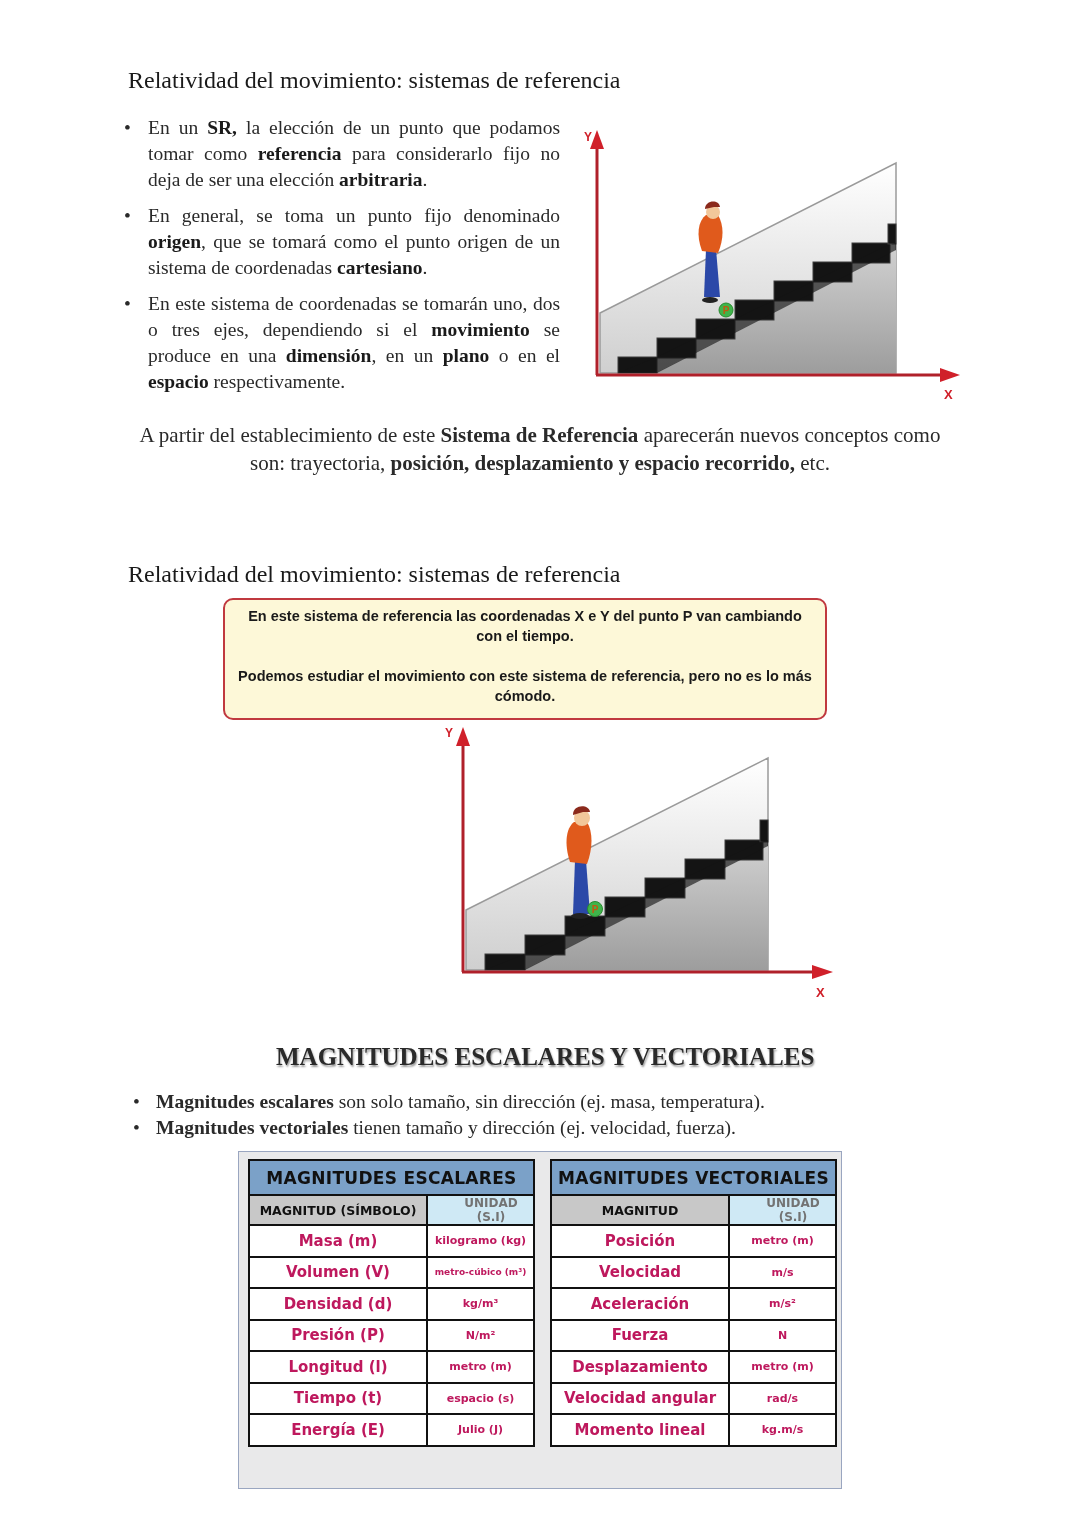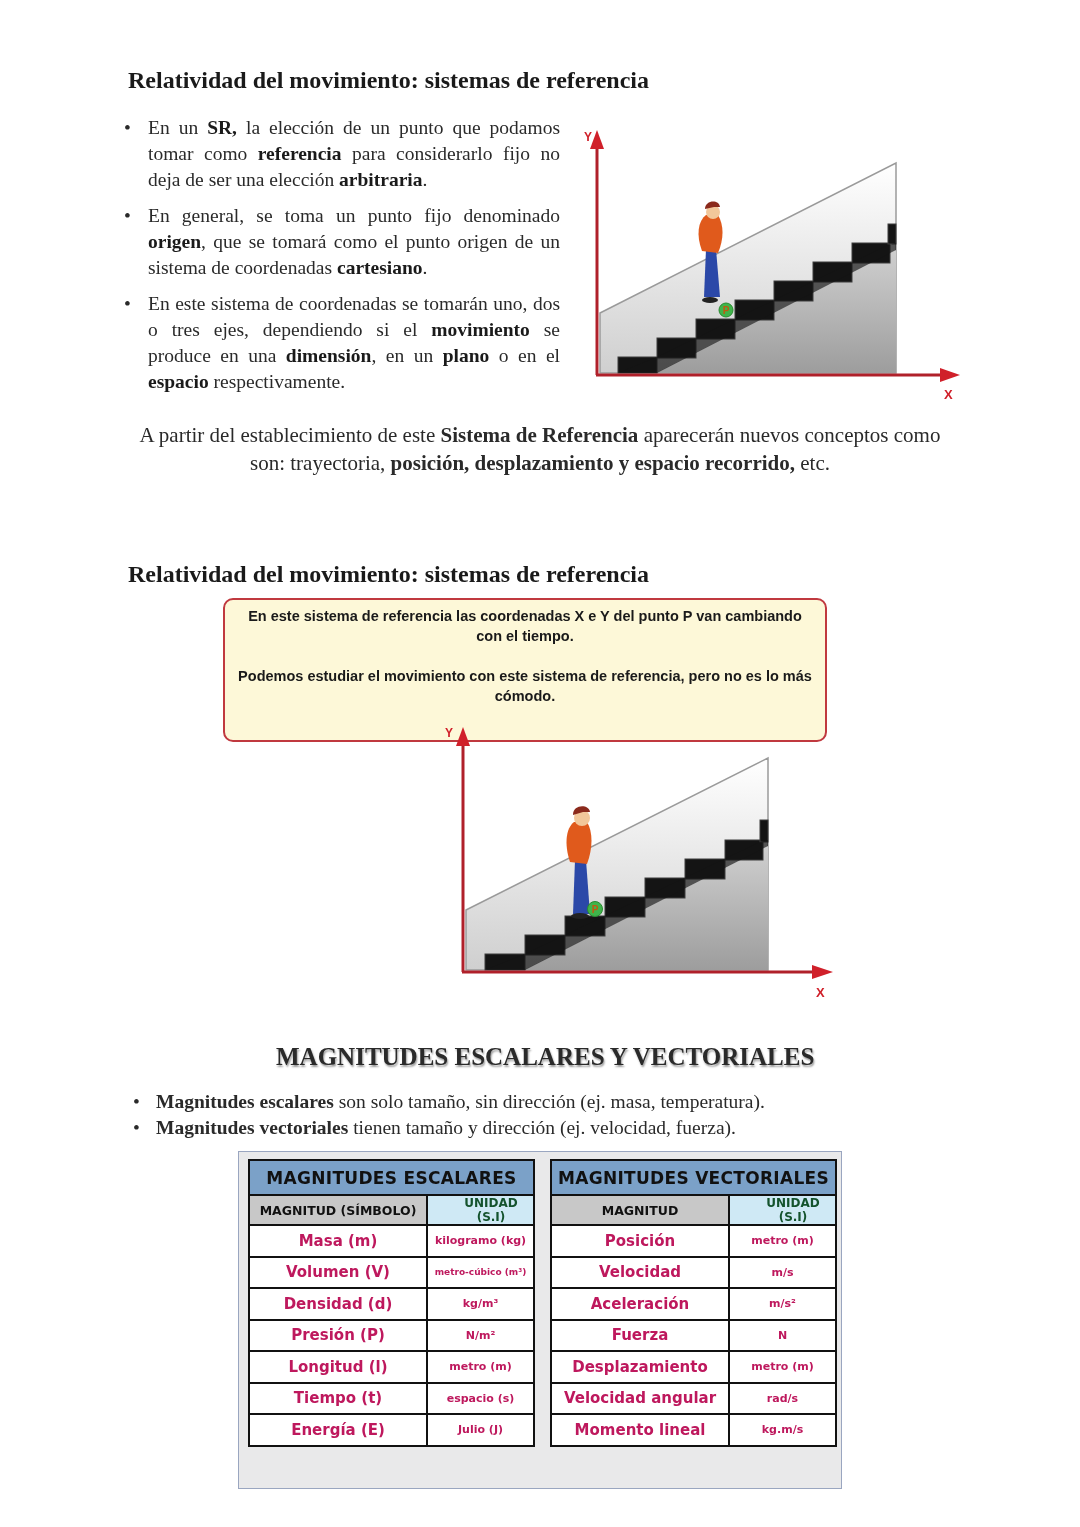--- a/index.html
+++ b/index.html
@@ -1,37 +1,37 @@
 <!DOCTYPE html>
 <html><head>
 <meta charset="utf-8">
 <style>
   html, body { margin: 0; padding: 0; background: #ffffff; }
   body { width: 1080px; height: 1527px; position: relative; overflow: hidden; color: #1a1a1a; font-family: "Liberation Serif", "DejaVu Serif", serif; }
   .abs { position: absolute; }
-  .h2 { font-size: 24px; font-weight: bold; color: #1a1a1a; white-space: nowrap; }
+  .h2 { font-size: 24px; font-weight: normal; color: #1a1a1a; white-space: nowrap; }
   .bullets { margin: 0; padding: 0; list-style: none; }
   .bullets li { position: relative; padding-left: 24px; font-size: 19.5px; line-height: 26px; text-align: justify; color: #2a2a2a; }
   .bullets li::before { content: "•"; position: absolute; left: 0; top: 0; }
   .bullets li + li { margin-top: 10px; }
   .bullets b { color: #1a1a1a; }
   .para { font-size: 21px; line-height: 28px; text-align: center; color: #2a2a2a; }
   .callout { border: 2px solid #c0393f; border-radius: 10px; background: #fdf8d8; font-family: "Liberation Sans", "DejaVu Sans", sans-serif; font-weight: bold; font-size: 14.5px; text-align: center; color: #1a1a1a; line-height: 20px; padding: 6px 10px 4px; box-sizing: border-box; }
   .callout p { margin: 0; }
   .callout p + p { margin-top: 20px; }
   .bigtitle { font-size: 25px; font-weight: bold; color: #2a2a2a; text-shadow: 1px 2px 2px #9a9a9a; white-space: nowrap; }
   .bullets2 { margin: 0; padding: 0; list-style: none; }
   .bullets2 li { position: relative; padding-left: 28px; font-size: 19.5px; line-height: 26px; color: #2a2a2a; white-space: nowrap; }
   .bullets2 li::before { content: "•"; position: absolute; left: 5px; top: 0; }
   .tables-wrap { border: 1px solid #9aa6c0; background: #e9e9ea; box-sizing: border-box; }
   table.mag { border-collapse: collapse; font-family: "DejaVu Sans", "Liberation Sans", sans-serif; font-weight: bold; position: absolute; }
   table.mag td, table.mag th { border: 2.5px solid #111; text-align: center; padding: 0; height: 29.5px; }
   table.mag th.title { background: #7ba1c8; color: #111; font-size: 17px; height: 33px; letter-spacing: 0.3px; }
   table.mag th.hmag { background: #c8c8c8; color: #111; font-size: 12.5px; height: 28px; }
-  table.mag th.huni { background: #cfe9f5; color: #14532d; font-size: 12px; height: 28px; padding-left: 21px; }
+  table.mag th.huni { background: #cfe9f5; color: #737373; font-size: 12px; height: 28px; padding-left: 21px; }
   table.mag td { background: #ffffff; color: #be185d; }
   table.mag td.m { font-size: 15px; }
   table.mag td.u { font-size: 11px; }
   svg text { font-family: "Liberation Sans", "DejaVu Sans", sans-serif; }
 </style>
 </head>
 <body>
 
 <div class="abs h2" style="left:128px; top:67px;">Relatividad del movimiento: sistemas de referencia</div>
 
@@ -89,21 +89,21 @@
   <text x="6" y="16" font-size="12" font-weight="bold" fill="#d0202a">Y</text>
   <text x="366" y="274" font-size="13" font-weight="bold" fill="#d0202a">X</text>
 </svg>
 
 <div class="abs para" style="left:120px; top:421px; width:840px;">
   <span>A partir del establecimiento de este </span><b>Sistema de Referencia</b><span> aparecerán nuevos conceptos como son: trayectoria, </span><b>posición, desplazamiento y espacio recorrido,</b><span> etc.</span>
 </div>
 
 <div class="abs h2" style="left:128px; top:561px;">Relatividad del movimiento: sistemas de referencia</div>
 
-<div class="abs callout" style="left:223px; top:598px; width:604px; height:144px;">
+<div class="abs callout" style="left:223px; top:598px; width:604px; height:122px;">
   <p>En este sistema de referencia las coordenadas X e Y del punto P van cambiando con el tiempo.</p>
   <p>Podemos estudiar el movimiento con este sistema de referencia, pero no es lo más cómodo.</p>
 </div>
 
 <svg class="abs" style="left:440px; top:722px;" width="400" height="280" viewBox="0 0 400 280">
   <defs>
     <linearGradient id="wallg2" x1="0" y1="0" x2="0" y2="1">
       <stop offset="0" stop-color="#ffffff"></stop>
       <stop offset="1" stop-color="#cfcfcf"></stop>
     </linearGradient>

